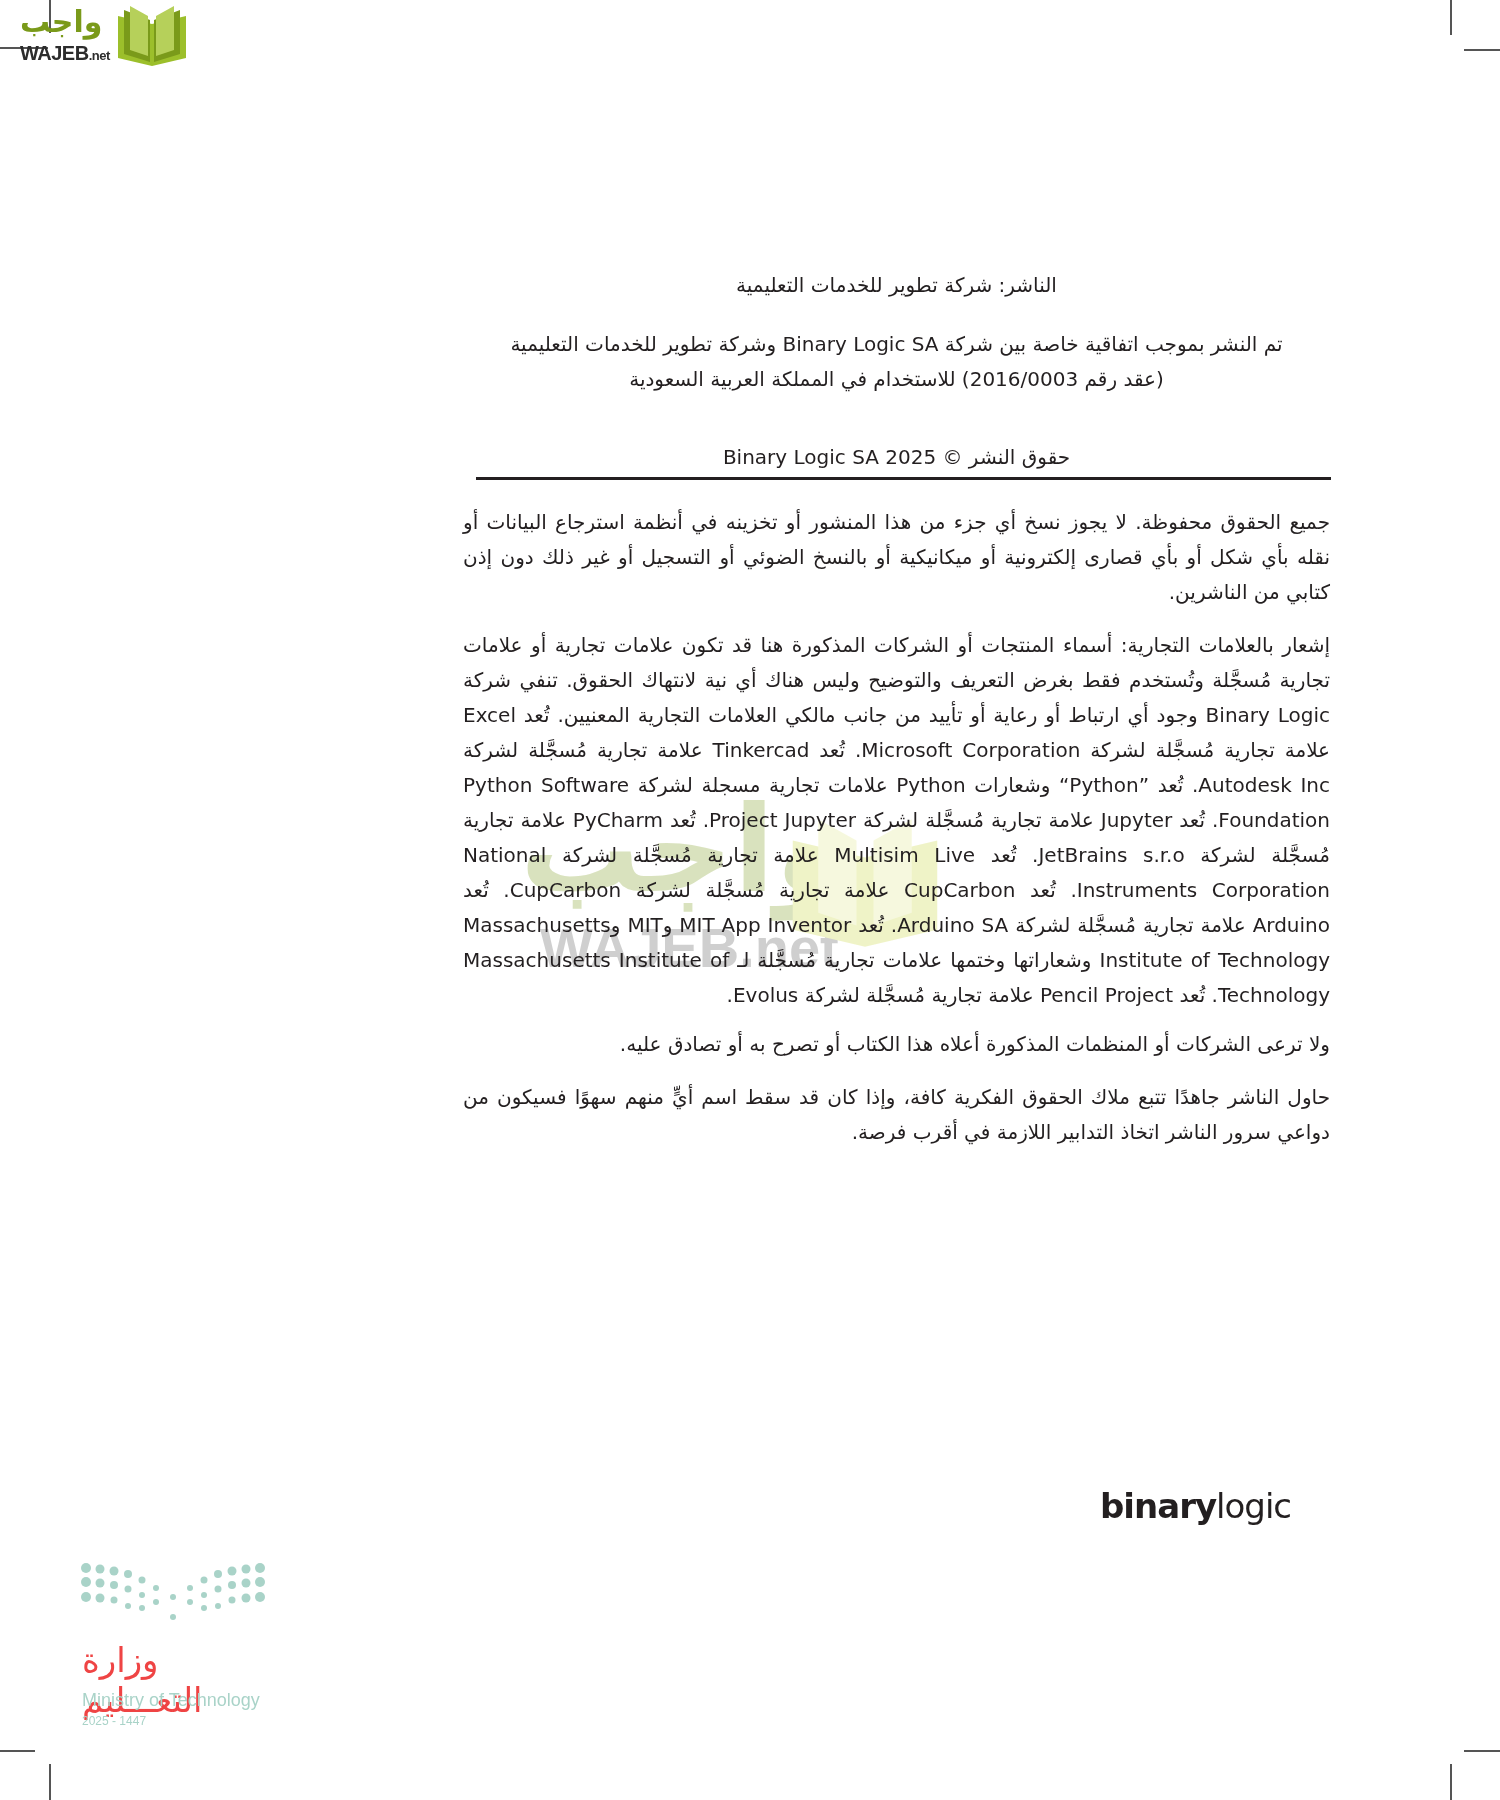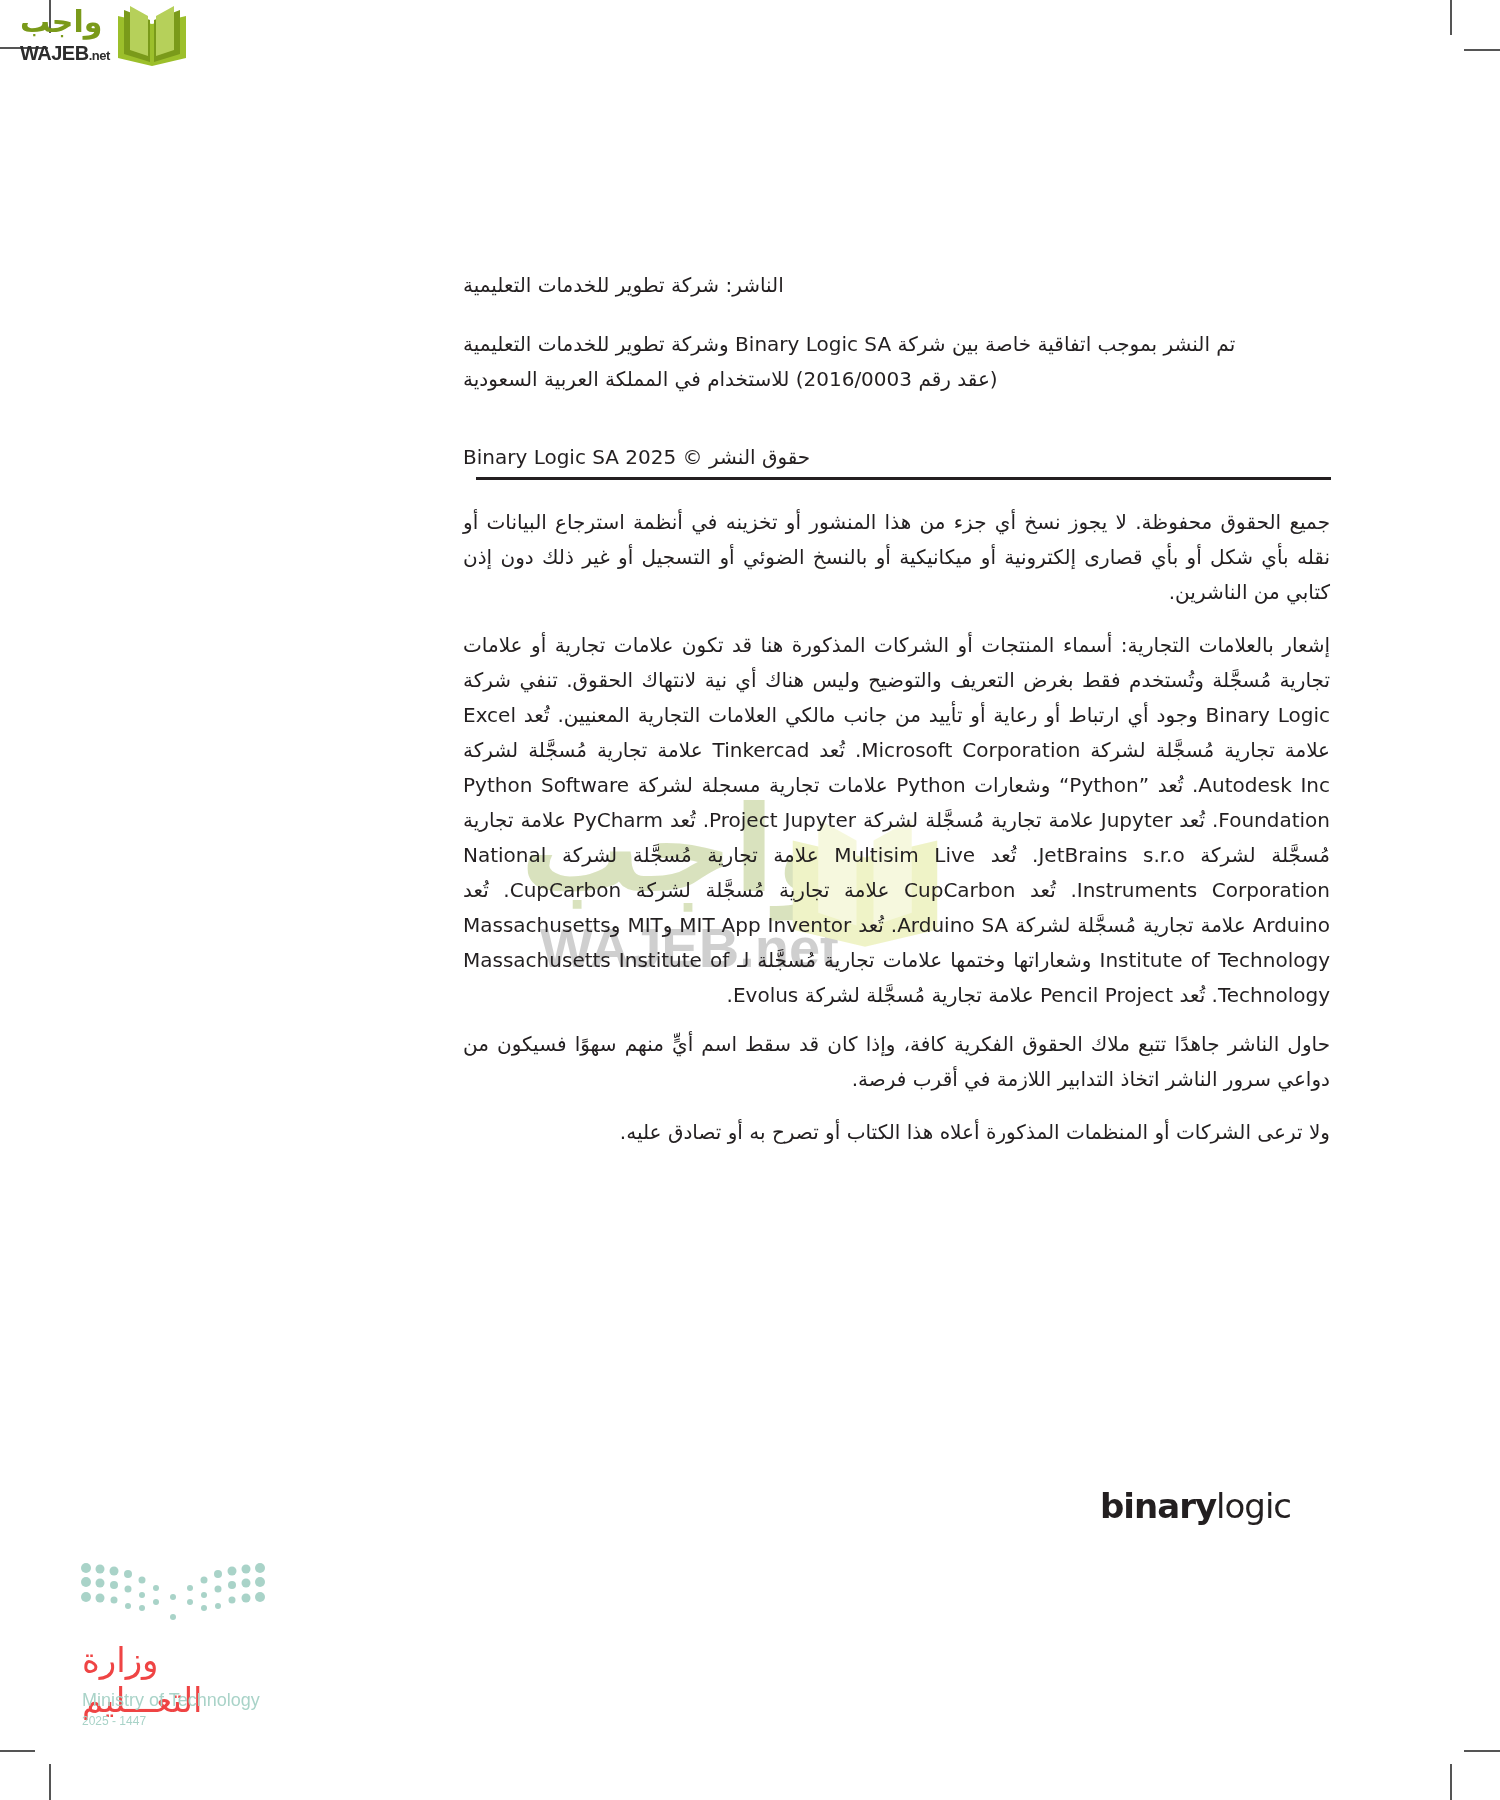--- a/index.html
+++ b/index.html
@@ -6,21 +6,21 @@
   body { width:1500px; height:1800px; background:#ffffff; position:relative; overflow:hidden;
          font-family:"DejaVu Sans", sans-serif; color:#231f20; }
   .crop { position:absolute; background:#555; }
   .wajeb-logo { position:absolute; left:8px; top:4px; width:182px; height:64px; }
   .wajeb-ar { position:absolute; left:12px; top:0px; font-family:"DejaVu Sans", sans-serif; font-weight:bold;
               font-size:30px; color:#7a9a1a; direction:rtl; }
   .wajeb-en { position:absolute; left:12px; top:38px; font-family:"Liberation Sans", sans-serif; font-weight:bold;
               font-size:20px; color:#2c2c2c; letter-spacing:-0.5px; }
   .wajeb-en small { font-size:13px; }
   .wajeb-book { position:absolute; left:104px; top:2px; }
-  .content { position:absolute; left:463px; width:867px; direction:rtl; text-align:left;
+  .content { position:absolute; left:463px; width:867px; direction:rtl; text-align:center;
              font-family:"DejaVu Sans", sans-serif; font-size:20px; line-height:35px; color:#231f20; }
   .content p { margin:0; }
   .publisher { top:268px; }
   .agreement { top:327px; }
   .copyright { top:440px; }
   .rule { position:absolute; left:476px; width:855px; top:477px; height:3px; background:#231f20; }
   .body { top:505px; text-align:justify; text-align-last:right; }
   .body p { margin-bottom:18px; }
   .body p.tight { margin-bottom:14px; }
   .watermark { position:absolute; left:510px; top:800px; width:440px; height:180px; pointer-events:none; opacity:0.28; }
@@ -80,22 +80,22 @@
   <p>(عقد رقم 2016/0003) للاستخدام في المملكة العربية السعودية</p>
 </div>
 <div class="content copyright">
   <p>حقوق النشر © Binary Logic SA 2025</p>
 </div>
 <div class="rule"></div>
 
 <div class="content body">
   <p>جميع الحقوق محفوظة. لا يجوز نسخ أي جزء من هذا المنشور أو تخزينه في أنظمة استرجاع البيانات أو نقله بأي شكل أو بأي قصارى إلكترونية أو ميكانيكية أو بالنسخ الضوئي أو التسجيل أو غير ذلك دون إذن كتابي من الناشرين.</p>
   <p class="tight">إشعار بالعلامات التجارية: أسماء المنتجات أو الشركات المذكورة هنا قد تكون علامات تجارية أو علامات تجارية مُسجَّلة وتُستخدم فقط بغرض التعريف والتوضيح وليس هناك أي نية لانتهاك الحقوق. تنفي شركة Binary Logic وجود أي ارتباط أو رعاية أو تأييد من جانب مالكي العلامات التجارية المعنيين. تُعد Excel علامة تجارية مُسجَّلة لشركة Microsoft Corporation. تُعد Tinkercad علامة تجارية مُسجَّلة لشركة Autodesk Inc. تُعد ”Python“ وشعارات Python علامات تجارية مسجلة لشركة Python Software Foundation. تُعد Jupyter علامة تجارية مُسجَّلة لشركة Project Jupyter. تُعد PyCharm علامة تجارية مُسجَّلة لشركة JetBrains s.r.o. تُعد Multisim Live علامة تجارية مُسجَّلة لشركة National Instruments Corporation. تُعد CupCarbon علامة تجارية مُسجَّلة لشركة CupCarbon. تُعد Arduino علامة تجارية مُسجَّلة لشركة Arduino SA. تُعد MIT App Inventor وMIT وMassachusetts Institute of Technology وشعاراتها وختمها علامات تجارية مُسجَّلة لـ Massachusetts Institute of Technology.  تُعد Pencil Project علامة تجارية مُسجَّلة لشركة Evolus.</p>
+  <p>ولا ترعى الشركات أو المنظمات المذكورة أعلاه هذا الكتاب أو تصرح به أو تصادق عليه.</p>
   <p>حاول الناشر جاهدًا تتبع ملاك الحقوق الفكرية كافة، وإذا كان قد سقط اسم أيٍّ منهم سهوًا فسيكون من دواعي سرور الناشر اتخاذ التدابير اللازمة في أقرب فرصة.</p>
-  <p>ولا ترعى الشركات أو المنظمات المذكورة أعلاه هذا الكتاب أو تصرح به أو تصادق عليه.</p>
 </div>
 
 <div class="bl-logo">
   <svg width="46" height="46" viewBox="0 0 46 46">
     <path d="M20 2 C10 6 4 16 6 26 L16 20 C14 14 16 9 22 7 Z" fill="#231f20"></path>
     <path d="M44 26 C42 36 34 44 22 44 L24 32 C30 33 35 30 37 24 Z" fill="#231f20"></path>
     <path d="M4 32 C10 40 18 44 24 44 L18 34 C12 34 8 30 8 26 Z" fill="#231f20" opacity="0"></path>
     <path d="M26 4 C36 6 42 14 42 22 L32 20 C32 14 28 10 24 10 Z" fill="#231f20"></path>
     <path d="M6 30 C8 38 14 42 20 44 L20 34 C14 33 11 30 10 26 Z" fill="#231f20"></path>
   </svg>

